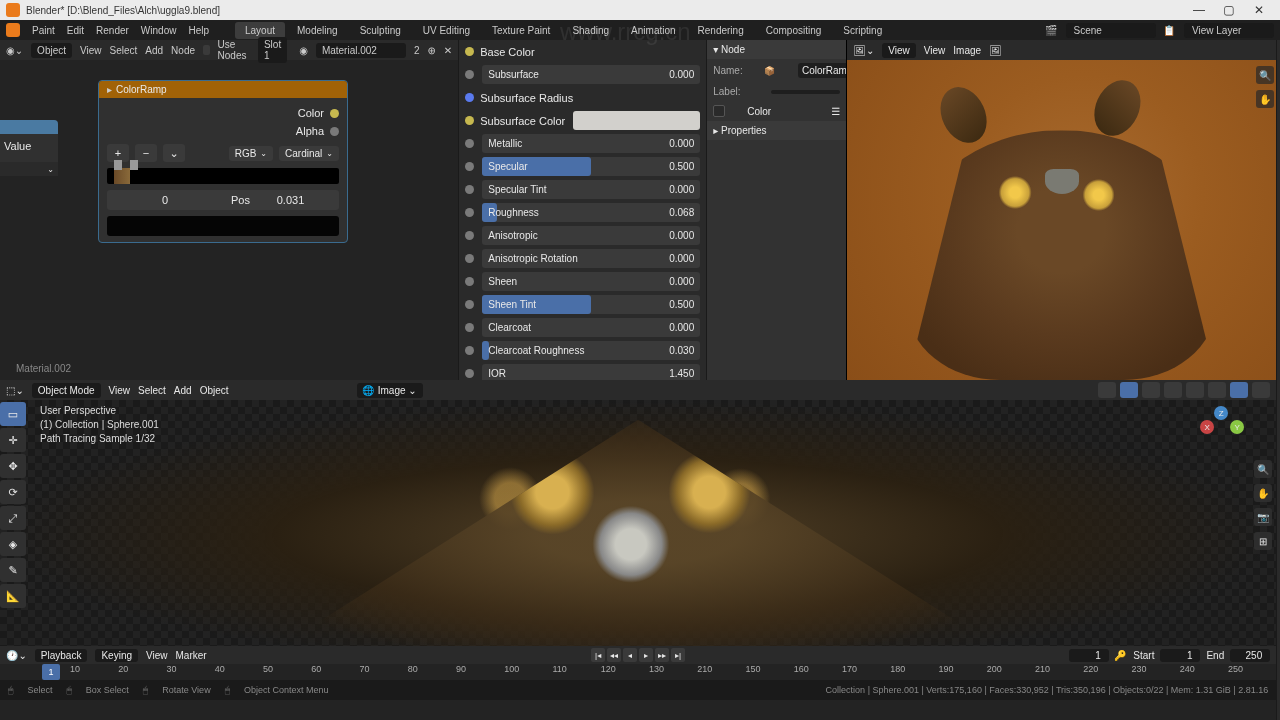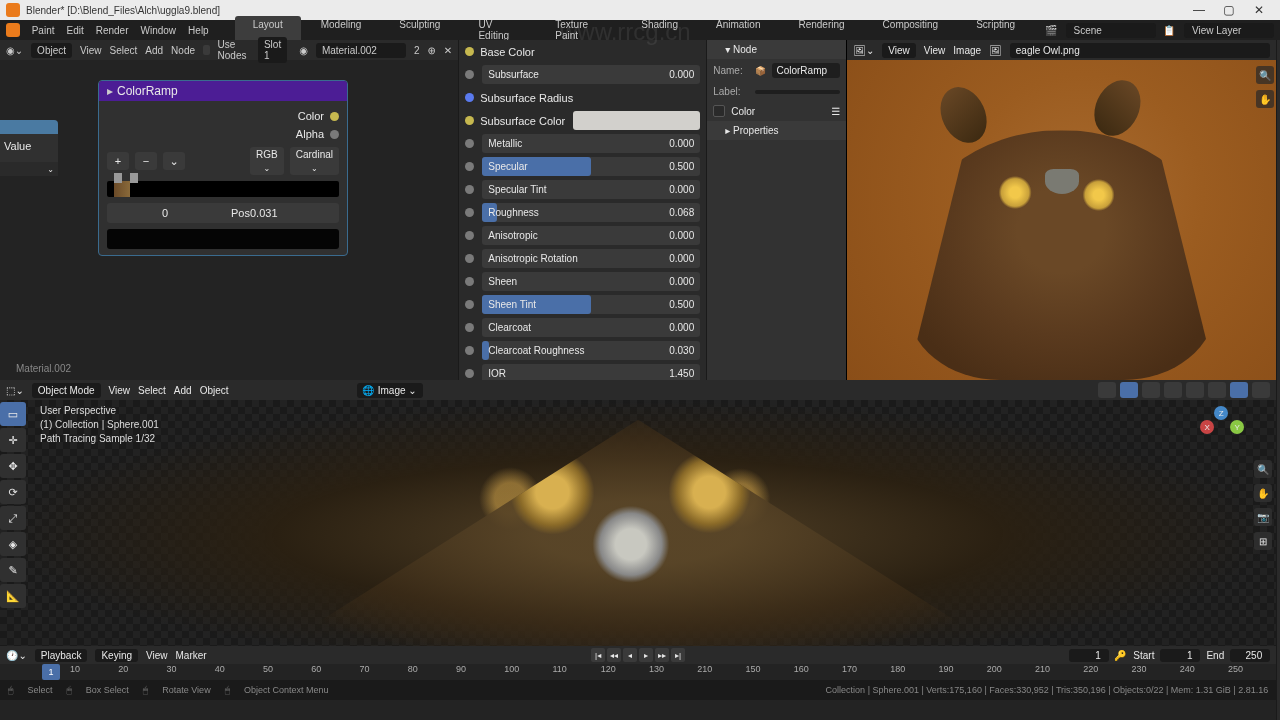--- a/index.html
+++ b/index.html
@@ -6,54 +6,54 @@
 body { background: #232323; color: #e8e8e8; font-size: 10px; width: 1280px; height: 720px; overflow: hidden; position: relative; }
 
 .titlebar { height: 20px; background: #ebebeb; display: flex; align-items: center; padding: 0 6px; color: #333; }
 .titlebar .logo { width: 14px; height: 14px; background: #ea7b1c; border-radius: 3px; margin-right: 6px; }
 .titlebar .title { font-size: 10px; flex: 1; }
 .titlebar .wbtn { width: 30px; text-align: center; font-size: 12px; }
 
 .menubar { height: 20px; background: #1f1f1f; display: flex; align-items: center; padding: 0 6px; gap: 12px; font-size: 10px; color: #cacaca; }
 .menubar .logo { width: 14px; height: 14px; background: #ea7b1c; border-radius: 3px; }
 .menubar .tabs { display: flex; gap: 2px; margin-left: 14px; }
-.menubar .tab { padding: 3px 18px; border-radius: 3px; }
+.menubar .tab { padding: 3px 10px; border-radius: 3px; }
 .menubar .tab.active { background: #3d3d3d; }
 .menubar .right { margin-left: auto; display: flex; gap: 8px; align-items: center; }
 .menubar .field { background: #1a1a1a; padding: 2px 8px; border-radius: 3px; min-width: 90px; }
 
 .main-wrap { display: flex; height: 680px; }
 .main-left { flex: 1; display: flex; flex-direction: column; }
 .right-col { width: 60px; background: #2a2a2a; border-left: 1px solid #1a1a1a; font-size: 9px; }
 
 
 .upper { height: 340px; display: flex; }
 .nodearea { flex: 1; position: relative; background: #232323; }
 .nodehdr { height: 20px; background: #2a2a2a; display: flex; align-items: center; gap: 8px; padding: 0 6px; font-size: 10px; color: #cacaca; }
 .nodehdr .pill { background: #1a1a1a; padding: 2px 6px; border-radius: 3px; }
 .nodehdr .chk { width: 10px; height: 10px; background: #3a3a3a; border-radius: 2px; }
 
 .colorramp-node { position: absolute; left: 98px; top: 40px; width: 250px; background: #303030; border: 1px solid #3a6b8f; border-radius: 4px; }
-.nodetitle { background: #4c1d95; padding: 3px 8px; font-size: 12px; border-radius: 3px 3px 0 0; }
+.nodetitle { background: #a16207; padding: 3px 8px; font-size: 10px; border-radius: 3px 3px 0 0; }
 .nodetitle .tri { display: inline-block; margin-right: 4px; color: #ccc; }
 .nodebody { padding: 6px 8px; }
 .outrow { display: flex; justify-content: flex-end; align-items: center; gap: 6px; padding: 3px 0; font-size: 11px; }
 .outrow .sock { width: 9px; height: 9px; border-radius: 50%; }
 .sock.yellow { background: #c6b84f; }
 .sock.gray { background: #7a7a7a; }
 .toolrow { display: flex; gap: 6px; align-items: center; margin-top: 4px; }
 .iconbtn { width: 22px; height: 18px; background: #3a3a3a; border-radius: 3px; display: flex; align-items: center; justify-content: center; font-size: 11px; }
-.drop { background: #3a3a3a; padding: 2px 6px; border-radius: 3px; font-size: 10px; display: flex; align-items: center; gap: 4px; flex-direction: column; }
+.drop { background: #3a3a3a; padding: 2px 6px; border-radius: 3px; font-size: 10px; display: flex; align-items: center; gap: 4px; }
 .drop .caret { font-size: 8px; }
 .rampstrip { height: 16px; background: linear-gradient(90deg, #000 0%, #000 3%, #6a4a28 3%, #8a6a3a 10%, #000 10%, #000 100%); margin-top: 6px; position: relative; border-radius: 2px; }
 .rampstrip .stop { position: absolute; top: -8px; width: 8px; height: 10px; background: #999; }
 .numpair { display: flex; gap: 0; margin-top: 6px; }
 .numpair .cell { flex: 1; background: #3a3a3a; padding: 4px 8px; font-size: 11px; text-align: center; }
 .numpair .cell:first-child { border-radius: 3px 0 0 3px; }
-.numpair .cell:last-child { border-radius: 0 3px 3px 0; text-align: left; }
+.numpair .cell:last-child { border-radius: 0 3px 3px 0; text-align: center; }
 .colorbar { height: 20px; background: #050505; margin-top: 6px; border-radius: 3px; }
 .facrow { display: flex; align-items: center; gap: 6px; padding: 4px 0; font-size: 11px; }
 
 .valnode { position: absolute; left: 0; top: 80px; width: 58px; background: #303030; border-radius: 0 4px 4px 0; }
 .valnode .top { height: 14px; background: #4a7aa2; border-radius: 0 4px 0 0; }
 .valnode .b { padding: 6px 4px; font-size: 11px; }
 .valnode .d { height: 14px; background: #2a2a2a; margin-top: 4px; display: flex; justify-content: flex-end; align-items: center; padding-right: 4px; }
 .valnode .d .caret { font-size: 8px; }
 
 .matname { position: absolute; left: 16px; bottom: 6px; font-size: 10px; color: #888; }
@@ -66,22 +66,22 @@
 .proprow .sock.blue { background: #5a7aee; }
 .proprow .lbl { font-size: 11px; flex-shrink: 0; }
 .proprow .slider { flex: 1; height: 19px; background: #3a3a3a; border-radius: 3px; position: relative; margin-left: 2px; display: flex; align-items: center; justify-content: space-between; padding: 0 6px; font-size: 10px; }
 .proprow .slider .fill { position: absolute; left: 0; top: 0; bottom: 0; background: #4a6fa8; border-radius: 3px; }
 .proprow .slider .lt { position: relative; z-index: 1; }
 .proprow .slider .rt { position: relative; z-index: 1; }
 .proprow .swatch { flex: 1; height: 19px; background: #d2d0cc; border-radius: 3px; margin-left: 2px; }
 
 
 .sidepanel { width: 140px; background: #323232; border-left: 1px solid #1a1a1a; font-size: 10px; }
-.sidepanel .hdr { padding: 4px 18px; background: #3a3a3a; }
-.sidepanel .r { display: flex; gap: 6px; padding: 4px 6px; align-items: center; }
+.sidepanel .hdr { padding: 4px 6px; background: #3a3a3a; }
+.sidepanel .r { display: flex; gap: 22px; padding: 4px 6px; align-items: center; }
 .sidepanel .r .lab { width: 36px; color: #aaa; }
 .sidepanel .r .val { flex: 1; background: #1e1e1e; padding: 2px 4px; border-radius: 3px; }
 .sidepanel .r .chk { width: 12px; height: 12px; background: #2a2a2a; border: 1px solid #555; border-radius: 2px; }
 
 
 .imged { width: 430px; background: #1a1a1a; border-left: 1px solid #000; display: flex; flex-direction: column; }
 .imged .hdr { height: 20px; background: #2a2a2a; display: flex; align-items: center; gap: 8px; padding: 0 6px; font-size: 10px; }
 .imged .hdr .pill { background: #1a1a1a; padding: 2px 6px; border-radius: 3px; }
 .imgcanvas { flex: 1; background: radial-gradient(circle at 55% 42%, #a86a2e 0%, #9b5c20 40%, #8a4e18 100%); position: relative; overflow: hidden; }
 .owl-body { position: absolute; left: 14%; top: 22%; width: 72%; height: 78%; background:
@@ -394,21 +394,20 @@
     <div class="hdr">▸ <span>Properties</span></div>
   </div>
 
   <div class="imged">
     <div class="hdr">
       <span>🖼⌄</span>
       <span class="pill">View</span>
       <span>View</span>
       <span>Image</span>
       <span>🖼</span>
-      <span class="pill" style="flex:1">eagle Owl.png</span>
     </div>
     <div class="imgcanvas">
       <div class="owl-ear-l"></div>
       <div class="owl-ear-r"></div>
       <div class="owl-body"></div>
       <div class="owl-beak"></div>
       <div class="imgside">
         <div class="ib">🔍</div>
         <div class="ib">✋</div>
       </div>

